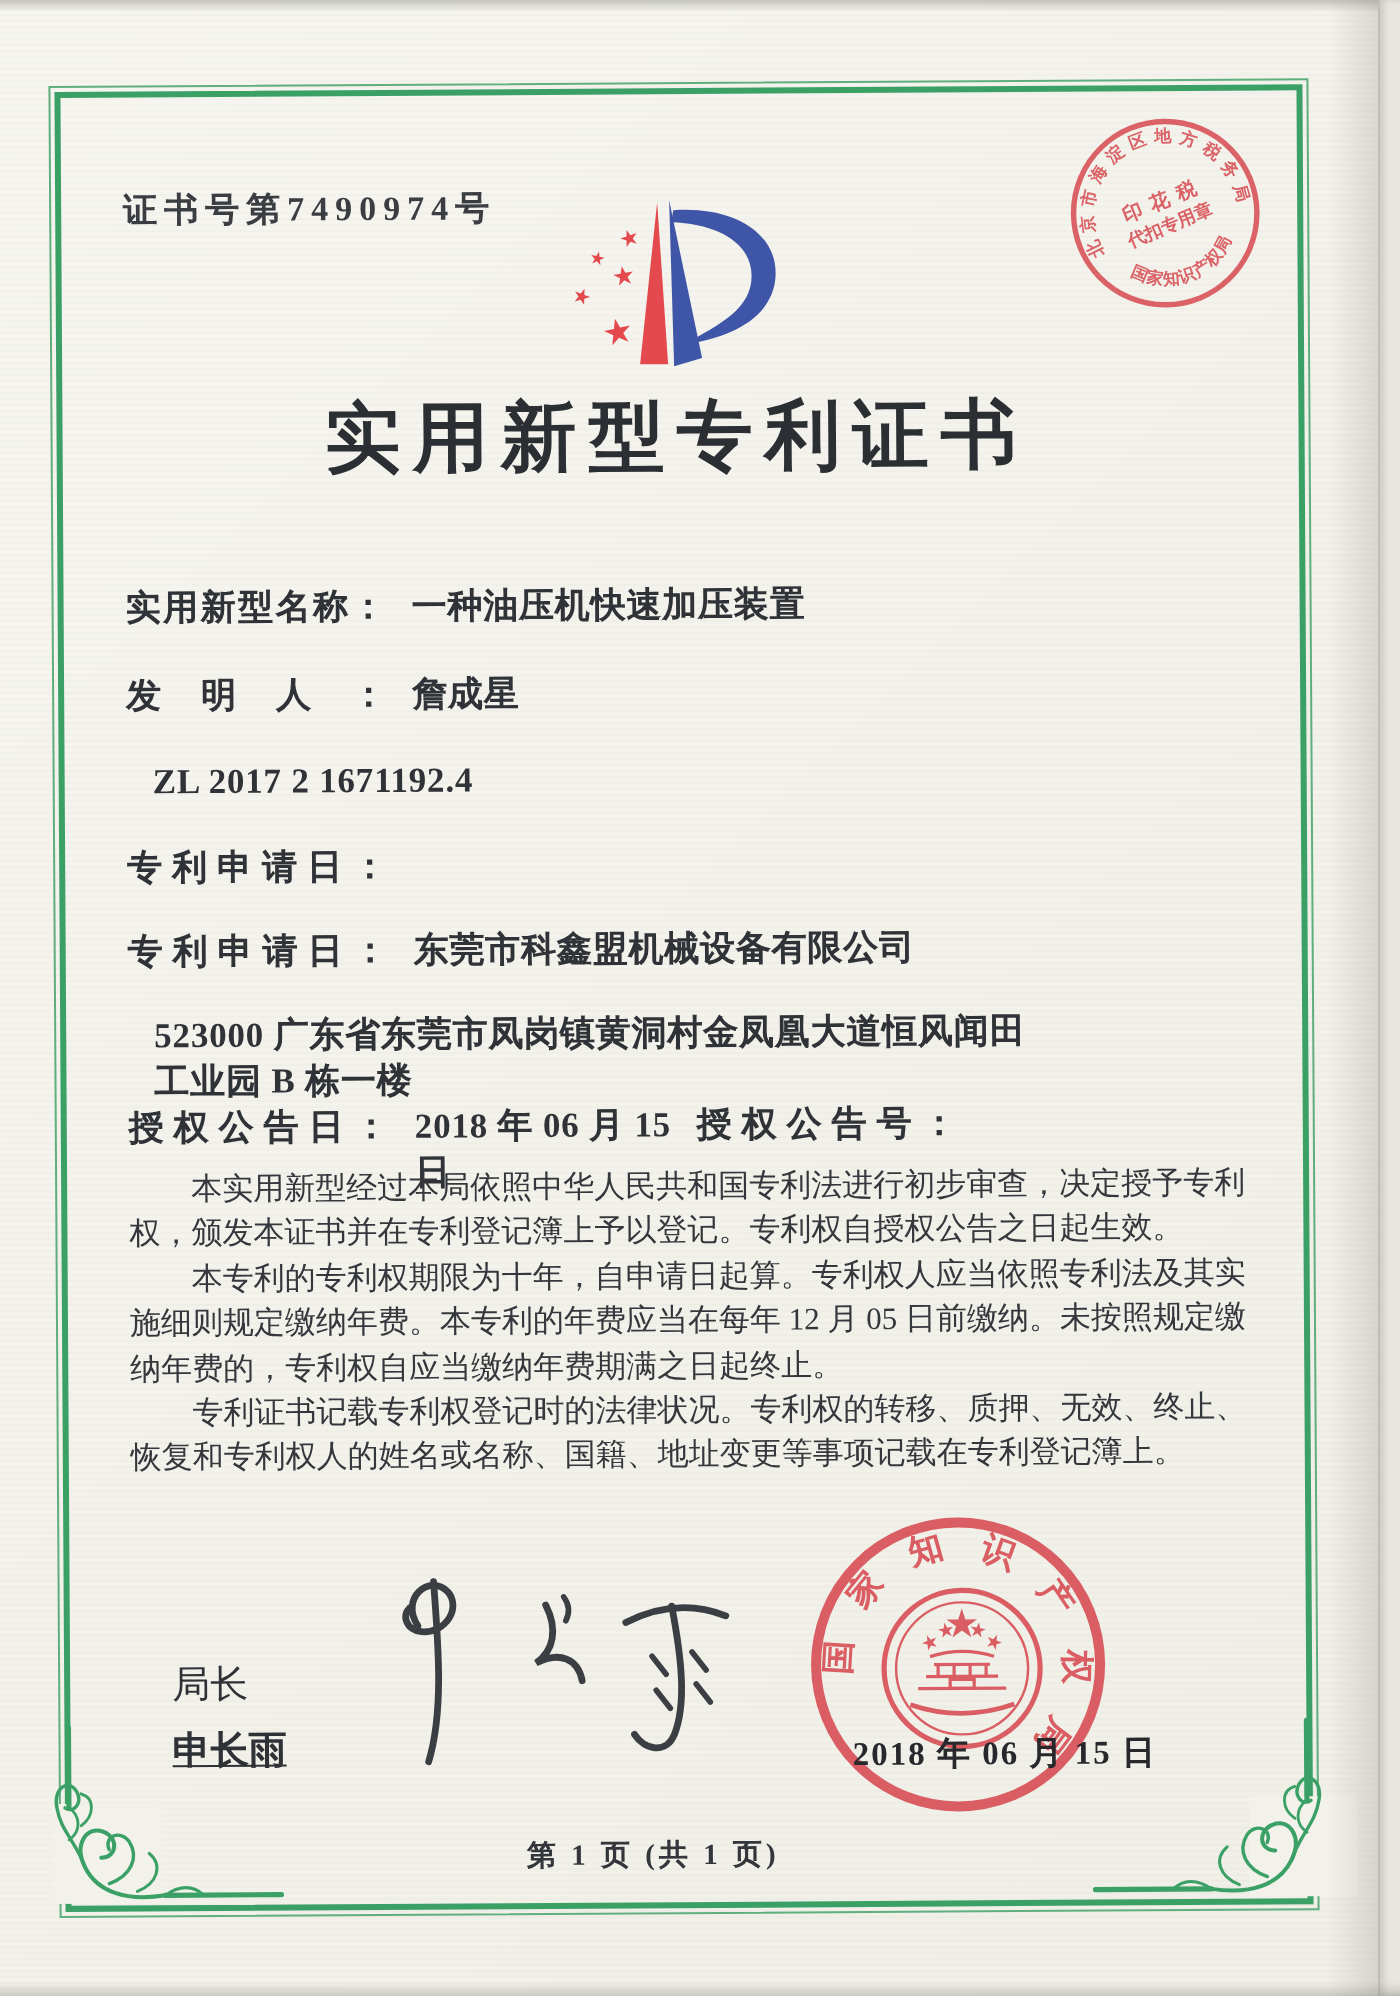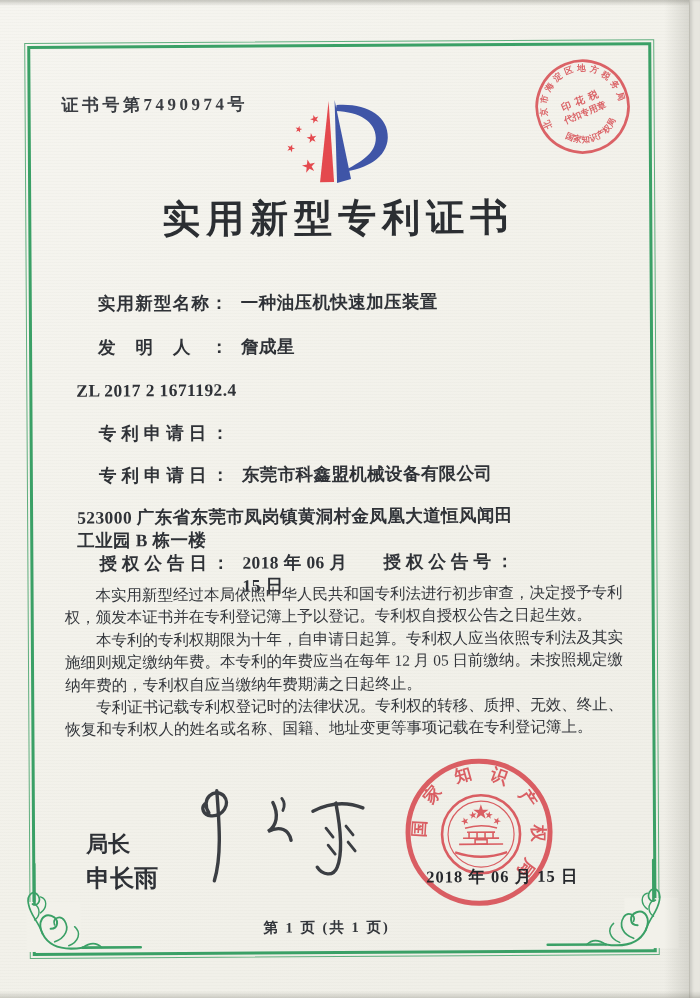--- a/index.html
+++ b/index.html
@@ -34,31 +34,31 @@
   .corner-patch{position:absolute;width:54px;height:50px;background:#f2f1ea;}
 
   #cert-no{position:absolute;left:64px;top:92px;font-size:17px;letter-spacing:3.5px;
     color:#3a3d42;font-weight:600;}
 
   #title{position:absolute;left:30px;top:193px;width:620px;text-align:center;
     font-size:38px;font-weight:700;letter-spacing:6px;color:#2b2e32;}
 
   .frow{position:absolute;left:64px;width:570px;display:flex;align-items:flex-start;
     font-size:17.5px;font-weight:600;color:#2f3237;line-height:23px;}
-  .flabel{flex:0 0 130px;text-align:justify;text-align-last:justify;margin-left:35px;}
+  .flabel{flex:0 0 130px;text-align:justify;text-align-last:justify;}
   .fvalue{margin-left:13px;letter-spacing:.4px;max-width:452px;}
   .fgroup{display:flex;}
   .fgroup.first{flex:0 0 284px;}
 
   #paragraphs{position:absolute;left:64px;top:583px;width:558px;color:#34373c;}
   #paragraphs p{margin:0;font-size:15.5px;line-height:22.4px;text-align:justify;
     text-indent:2em;font-weight:500;}
 
-  #signoff-title{position:absolute;left:84px;top:828px;font-size:22px;font-weight:700;color:#2e3136;}
-  #signoff-name{position:absolute;left:84px;top:861px;font-size:24px;font-weight:700;color:#2e3136;}
+  #signoff-title{position:absolute;left:84px;top:828px;font-size:19px;font-weight:400;color:#2e3136;}
+  #signoff-name{position:absolute;left:84px;top:861px;font-size:19px;font-weight:700;color:#2e3136;text-decoration:underline;}
 
   #signature{position:absolute;left:183px;top:780px;}
 
   #tax-seal{position:absolute;left:535px;top:58px;opacity:.85;mix-blend-mode:multiply;}
   #cnipa-seal{position:absolute;left:401px;top:757px;opacity:.88;mix-blend-mode:multiply;}
   #seal-date{position:absolute;left:424px;top:867px;width:140px;font-size:16.5px;
     font-weight:700;color:#26282c;letter-spacing:1px;white-space:nowrap;}
 
   #footer{position:absolute;left:30px;top:918px;width:588px;text-align:center;
     font-size:14.5px;color:#33363b;font-weight:600;letter-spacing:2px;}

